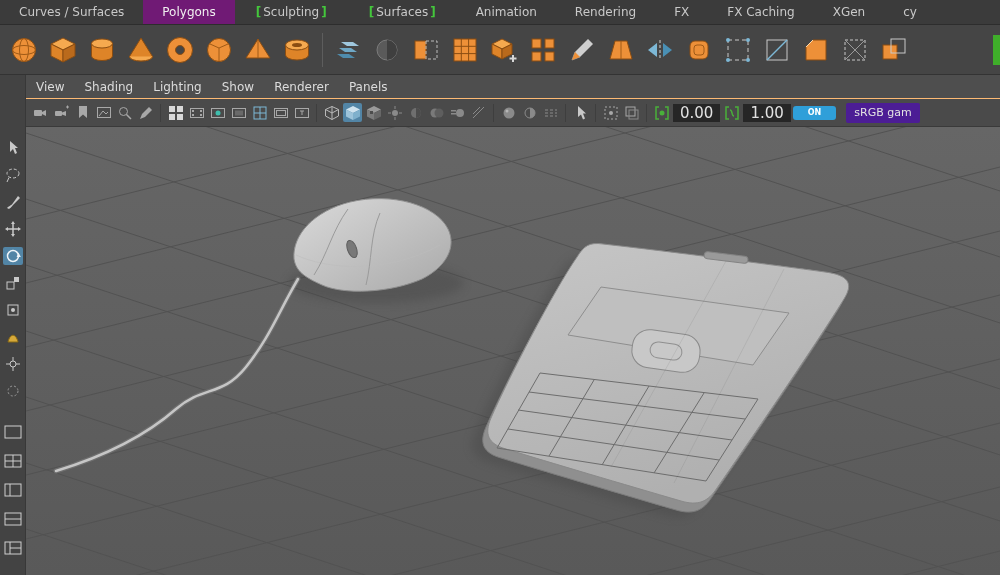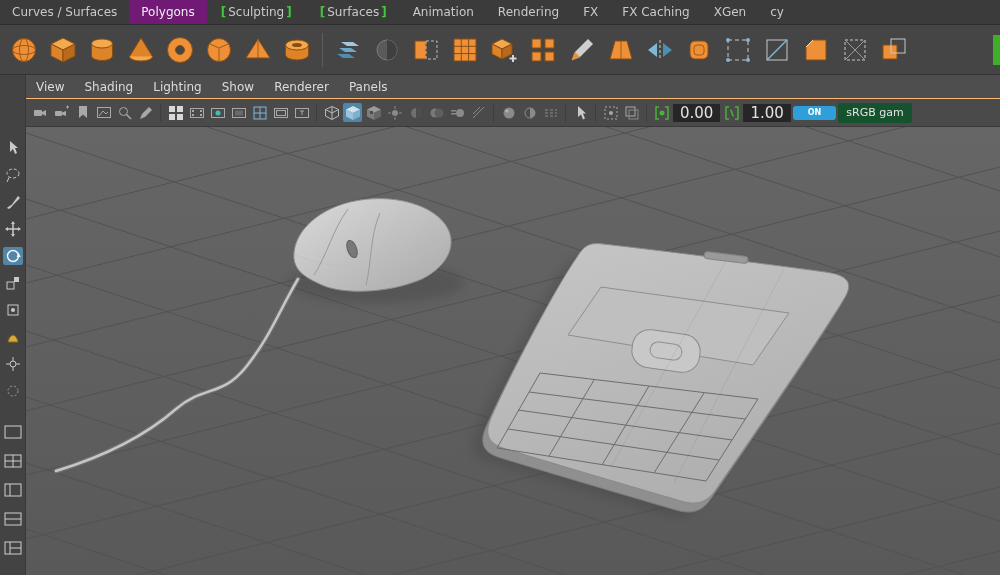--- a/index.html
+++ b/index.html
@@ -9,21 +9,21 @@
     font-family:"DejaVu Sans","Liberation Sans",sans-serif;
     -webkit-font-smoothing:antialiased;
     user-select:none;
   }
   
   .tabbar{
     position:absolute;top:0;left:0;right:0;height:24px;
     background:#3b3b3b;border-bottom:1px solid #2d2d2d;
     display:flex;align-items:stretch;color:#c9c9c9;font-size:12px;
   }
-  .tab{display:flex;align-items:center;padding:0 12px;white-space:nowrap;cursor:default;}
+  .tab{display:flex;align-items:center;padding:0 19px;white-space:nowrap;cursor:default;}
   .tab.active{background:#701a75;color:#f0f0f0;}
   .bracket{color:#44c73c;font-weight:bold;padding:0 2px;}
   
   .shelf{
     position:absolute;top:25px;left:0;right:0;height:49px;
     background:#454545;border-bottom:1px solid #333;
     display:flex;align-items:center;gap:7px;padding-left:8px;overflow:hidden;
   }
   .sicon{width:32px;height:32px;flex:0 0 auto;display:flex;align-items:center;justify-content:center;border-radius:3px;}
   .sdiv{width:1px;height:34px;background:#5d5d5d;flex:0 0 auto;margin:0 2px;}
@@ -56,22 +56,22 @@
   .vdiv{width:1px;height:18px;background:#3e3e3e;flex:0 0 auto;margin:0 3px;}
   .valbox{
     background:#262626;color:#e2e2e2;font-size:15px;line-height:16px;
     padding:1px 7px;border-radius:0;min-width:32px;text-align:right;flex:0 0 auto;
   }
   .on-badge{
     background:#2f9fd9;color:#fff;font-size:8px;font-weight:bold;
     padding:3px 15px;border-radius:3px;flex:0 0 auto;line-height:8px;
   }
   .cspace{
-    background:#14532d;color:#e2e2e2;font-size:11px;line-height:16px;
-    padding:2px 8px;border-radius:2px;white-space:nowrap;flex:0 0 auto;margin-left:0;
+    background:#4c1d95;color:#e2e2e2;font-size:11px;line-height:16px;
+    padding:2px 8px;border-radius:2px;white-space:nowrap;flex:0 0 auto;margin-left:8px;
   }
   
   .viewport{
     position:absolute;left:26px;top:127px;right:0;bottom:0;
     background:#5e5e5e;overflow:hidden;
   }
 </style>
 </head>
 <body>
 

